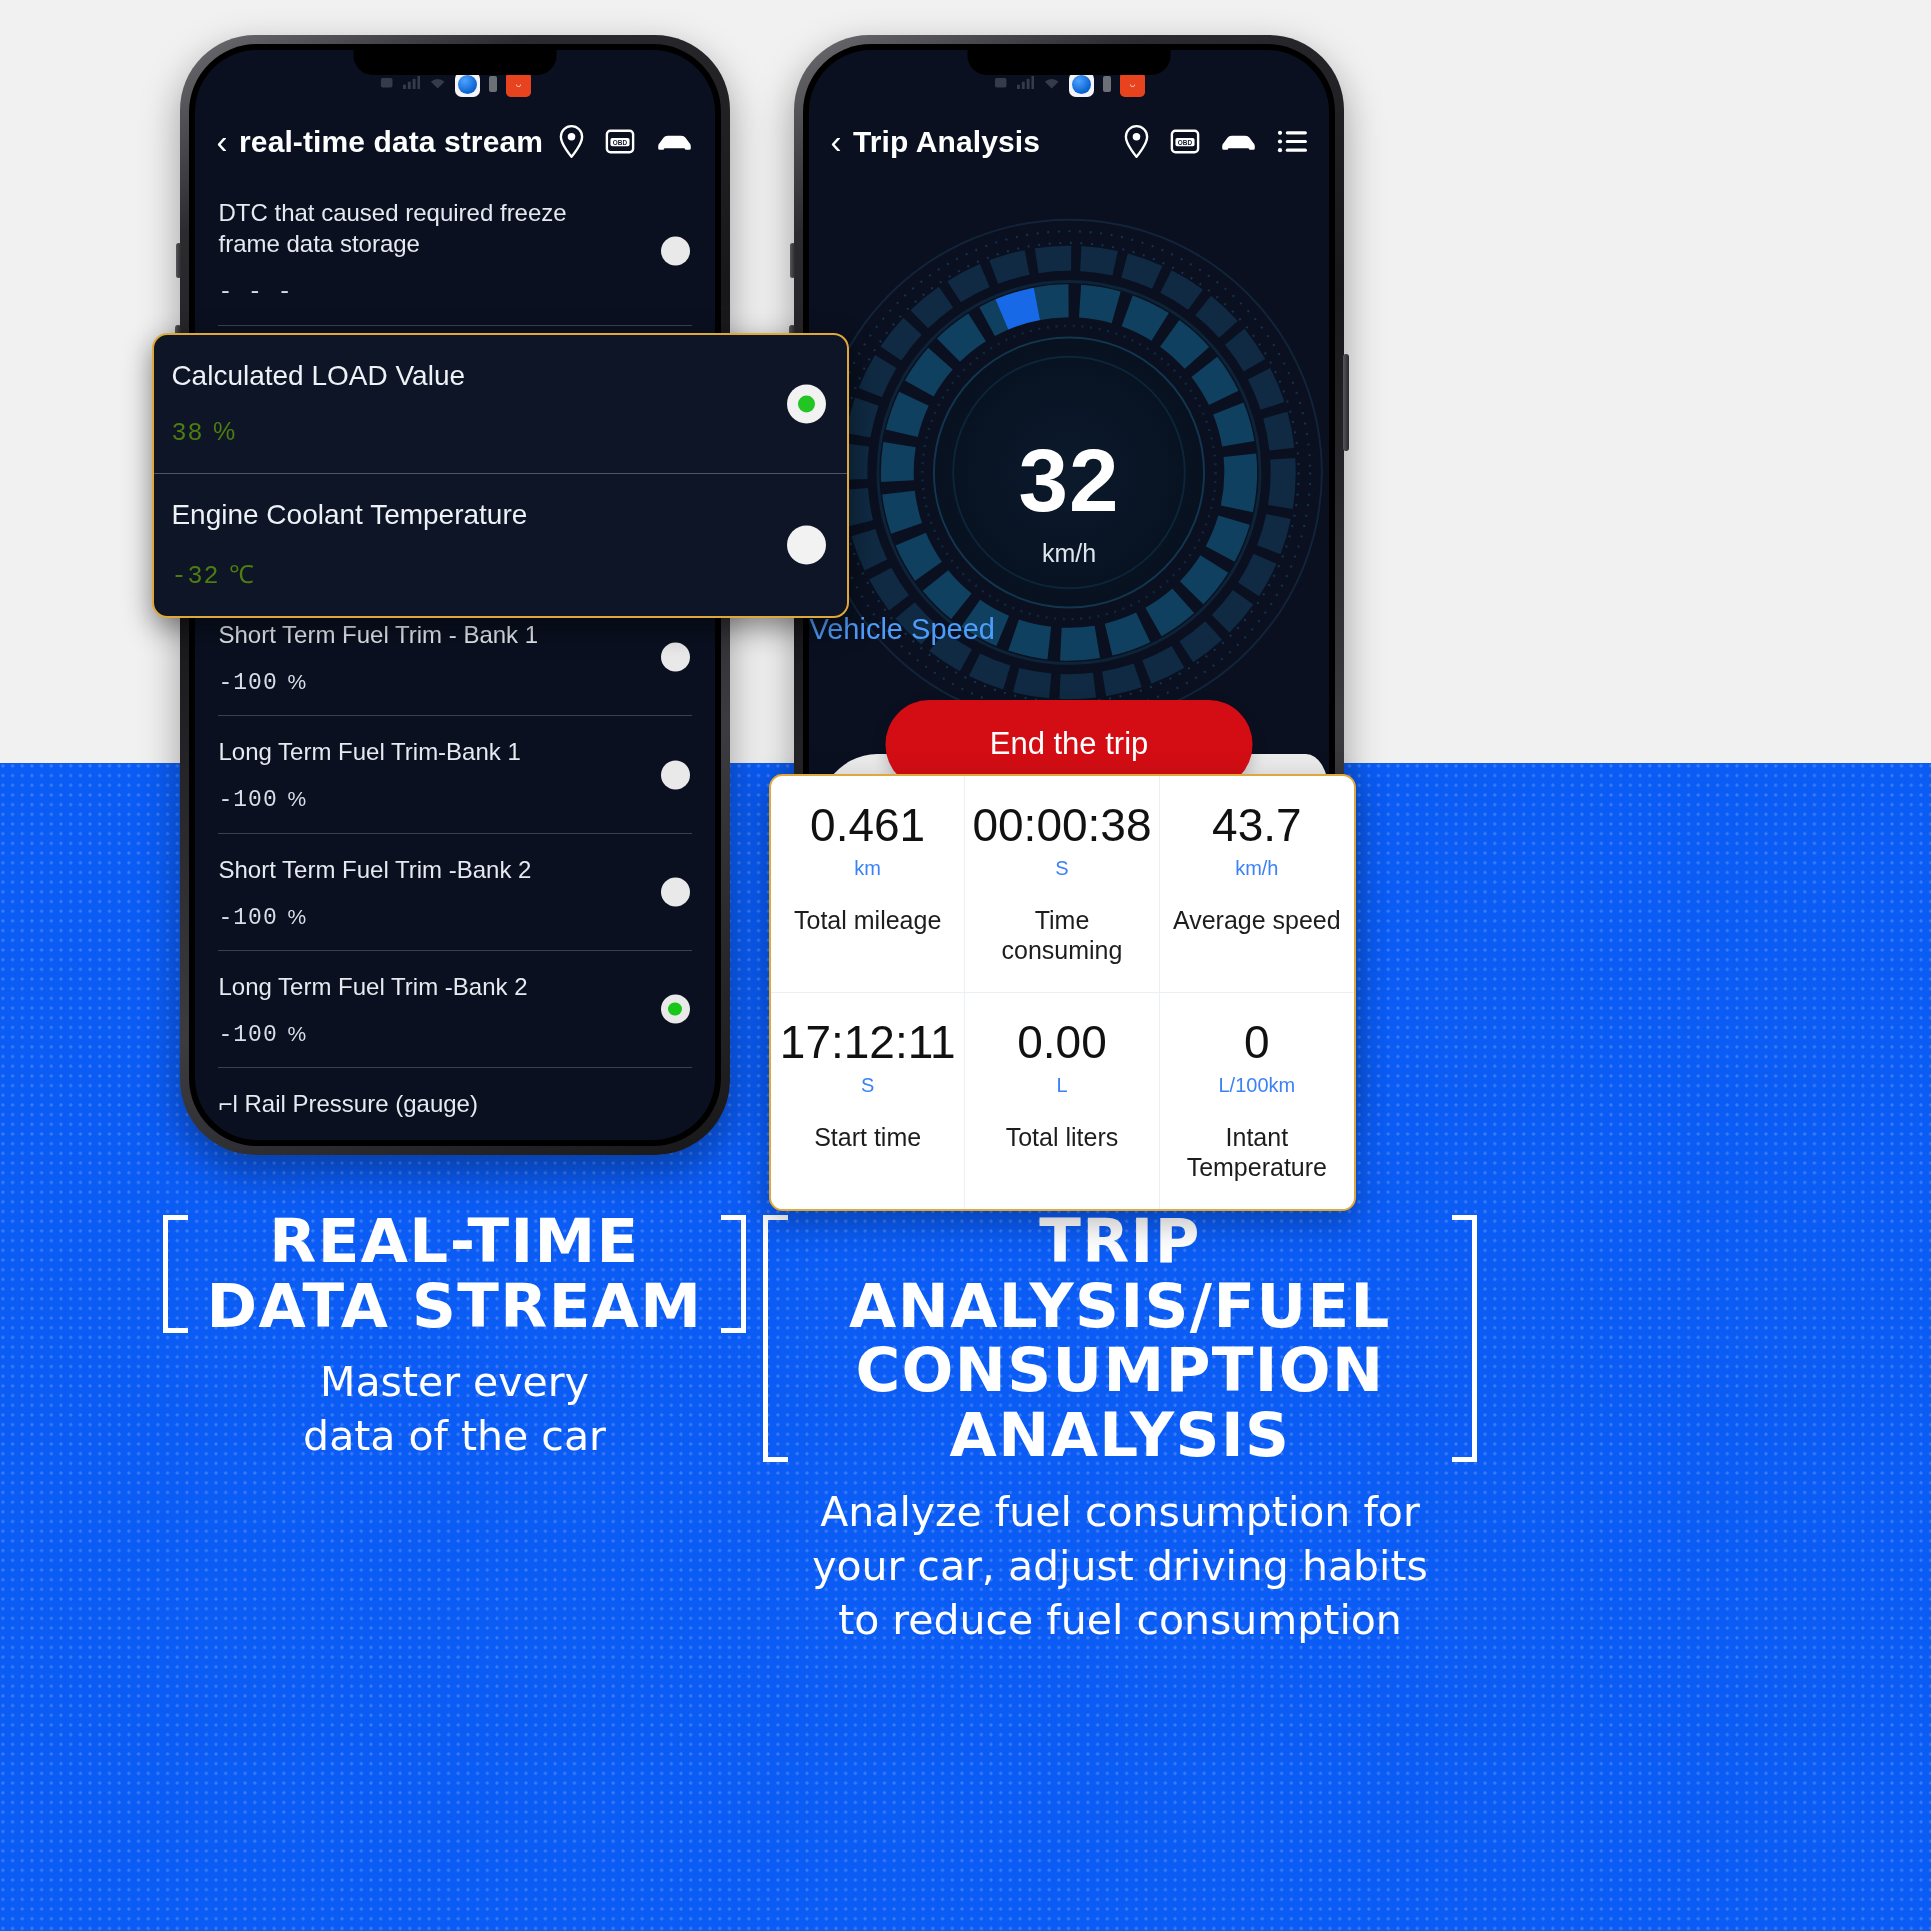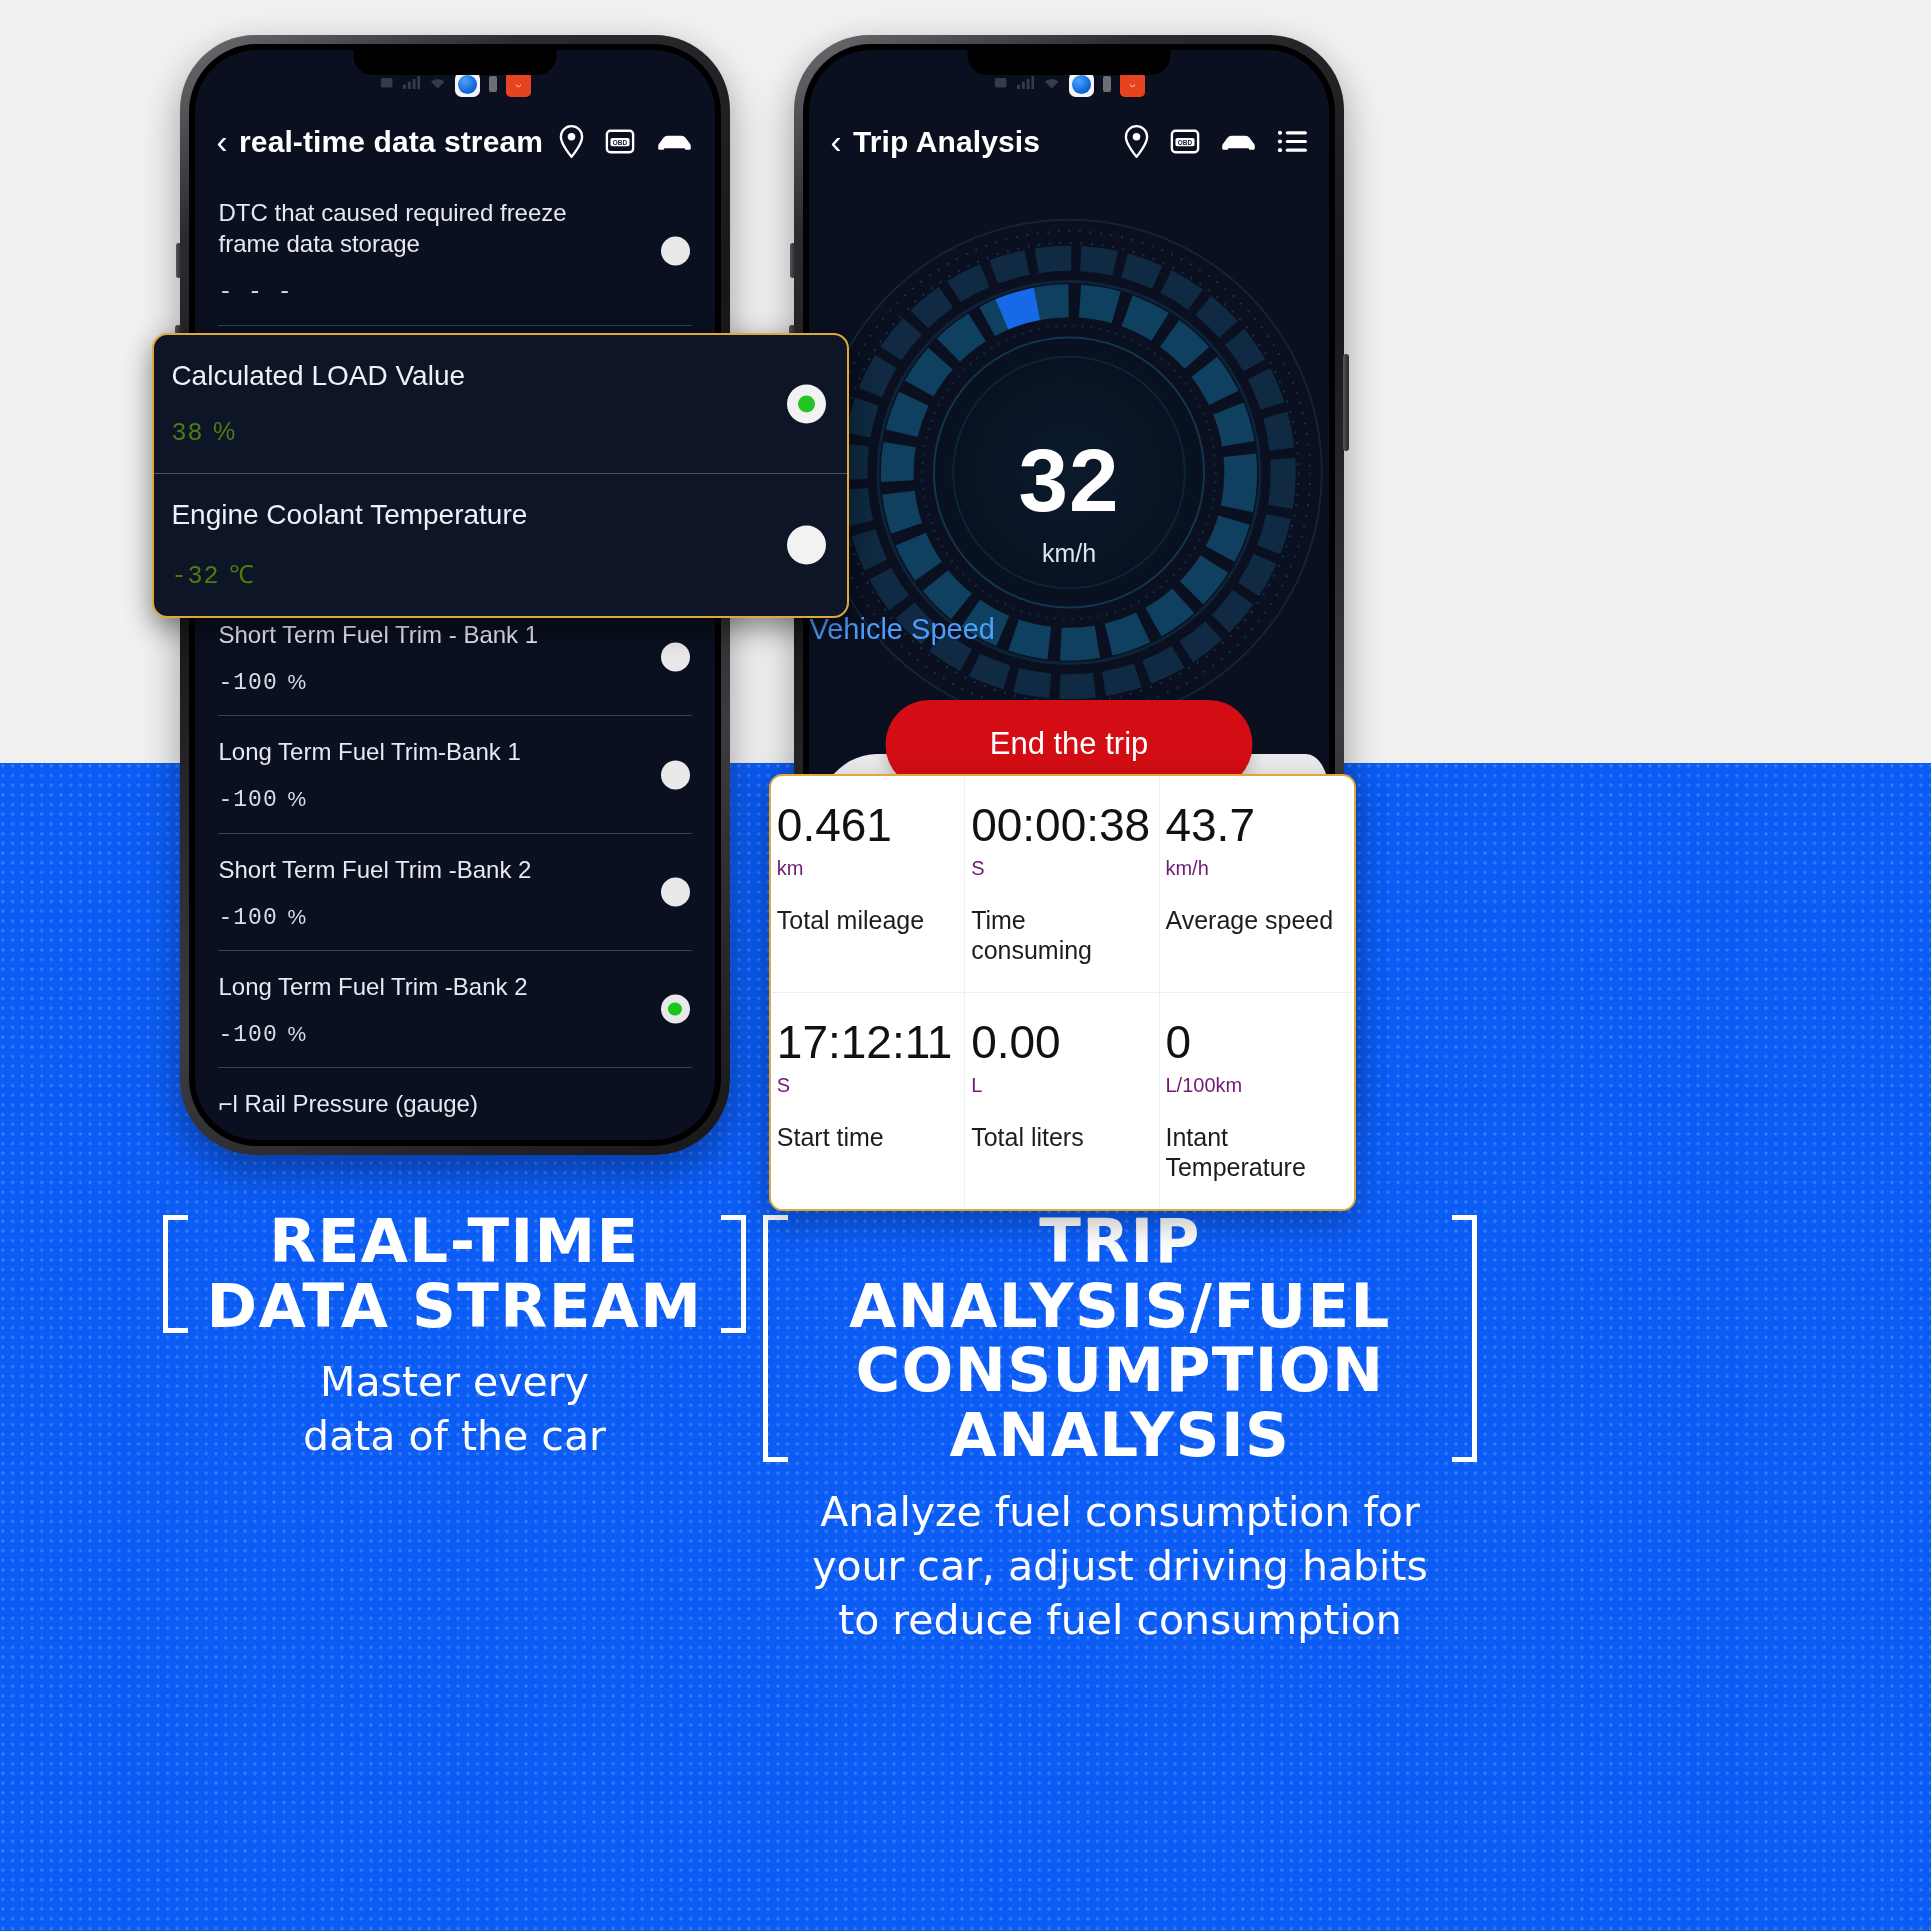--- a/index.html
+++ b/index.html
@@ -183,28 +183,28 @@
 
   
   .stats-popup {
     position:absolute; left:769px; top:774px; width:587px;
     background:#fff; border:2.9px solid #e0a83a; border-radius:13.5px;
     z-index:30; box-shadow:0 11.6px 33px rgba(0,0,0,.28);
     overflow:hidden;
   }
   .stats-grid { display:grid; grid-template-columns:repeat(3,1fr); }
   .stat-cell {
-    padding:25px 5.8px 27px;
+    text-align:center; padding:25px 5.8px 27px;
     border-right:1px solid #eaf0f6;
     border-bottom:1px solid #eaf0f6;
   }
   .stat-cell:nth-child(3n) { border-right:none; }
   .stat-cell:nth-child(n+4) { border-bottom:none; }
   .stat-val { font-size:46px; color:#111; line-height:1.05; font-weight:400; }
-  .stat-unit { font-size:20px; color:#701a75; margin-top:7.7px; }
+  .stat-unit { font-size:20px; color:#3b82f6; margin-top:7.7px; }
   .stat-label { font-size:25px; color:#1d1d1d; margin-top:25px; line-height:1.2; }
 
   
   .caption-block { position:absolute; text-align:center; color:#fff; }
   #cap-left  { left:126px; top:1209px; width:657px; }
   #cap-right { left:763px; top:1209px; width:714px; }
 
   .headline {
     position:relative; display:inline-block;
     font-family:"DejaVu Sans", sans-serif;

